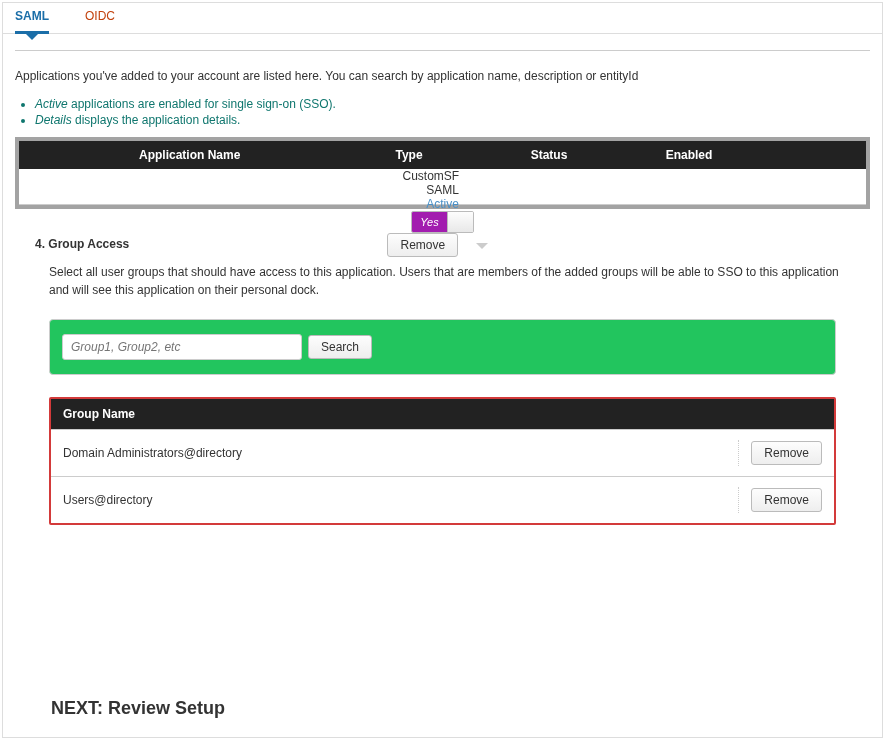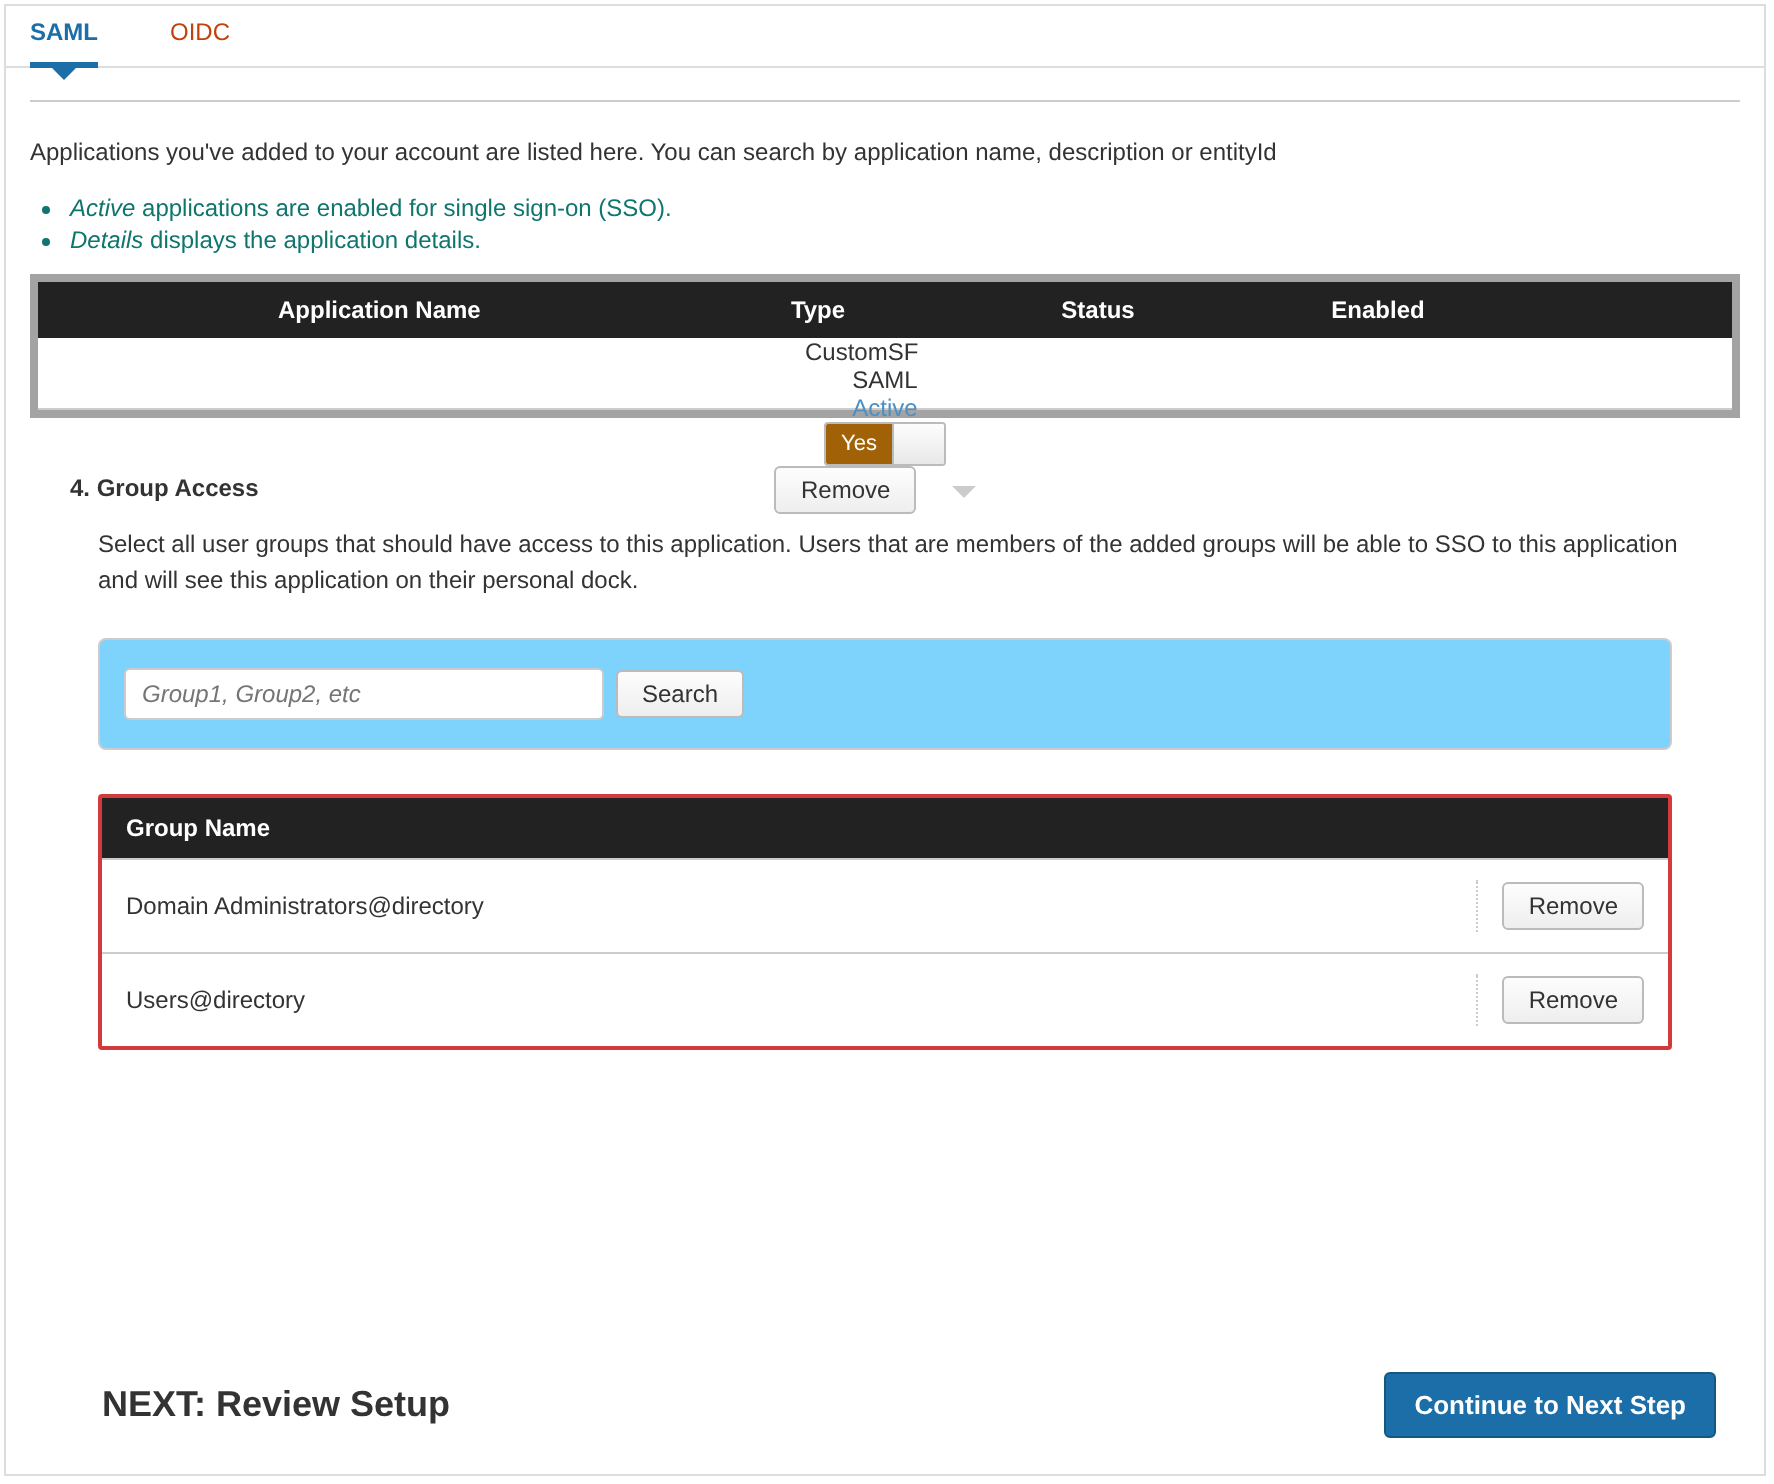--- a/index.html
+++ b/index.html
@@ -110,25 +110,25 @@
   .status-link { color: #4a90c7; cursor: pointer; }
   .toggle {
     display: inline-flex;
     height: 22px;
     border: 1px solid #bbb;
     border-radius: 2px;
     overflow: hidden;
     vertical-align: middle;
   }
   .toggle-yes {
-    background: #a16207;
+    background: #a21caf;
     color: #fff;
     font-size: 11px;
     padding: 3px 8px;
-    display: flex; align-items: center;
+    display: flex; align-items: center; font-style: italic;
   }
   .toggle-handle {
     width: 26px;
     background: linear-gradient(#fdfdfd,#e8e8e8);
     border-left: 1px solid #bbb;
   }
   .btn {
     background: linear-gradient(#fdfdfd,#eee);
     border: 1px solid #bbb;
     border-radius: 3px;
@@ -155,21 +155,21 @@
     margin-bottom: 12px;
   }
   .section-desc {
     font-size: 12px;
     color: #333;
     padding: 0 4px 0 14px;
     line-height: 1.5;
   }
   .search-box {
     margin: 20px 14px 0;
-    background: #7dd3fc;
+    background: #22c55e;
     border: 1px solid #ccc;
     border-radius: 4px;
     padding: 14px 12px;
     display: flex;
     gap: 6px;
     align-items: center;
   }
   .search-input {
     width: 240px;
     height: 26px;
@@ -301,16 +301,15 @@
         <span class="group-actions">
           <span class="group-actions-divider"></span>
           <button class="btn">Remove</button>
         </span>
       </div>
     </div>
   </div>
 
   <div class="footer">
     <span class="footer-label">NEXT: Review Setup</span>
-    <button class="btn-primary">Continue to Next Step</button>
   </div>
 
 </div>
 
 </body></html>

